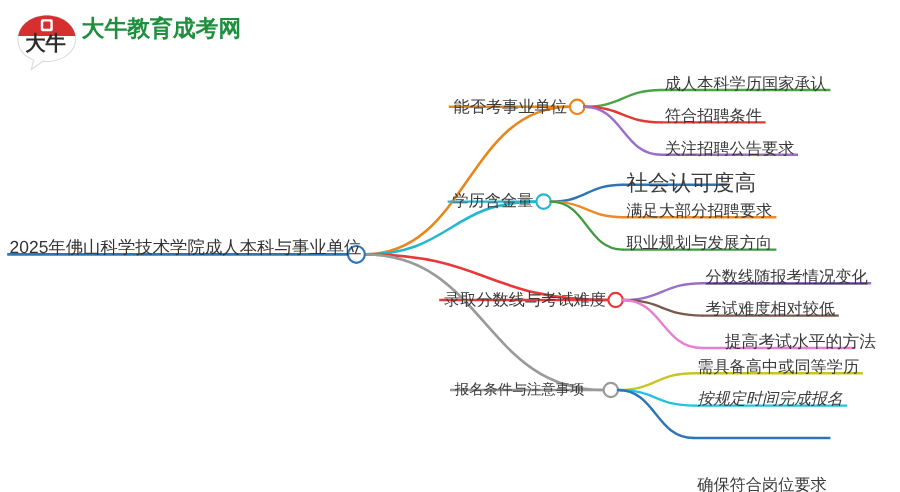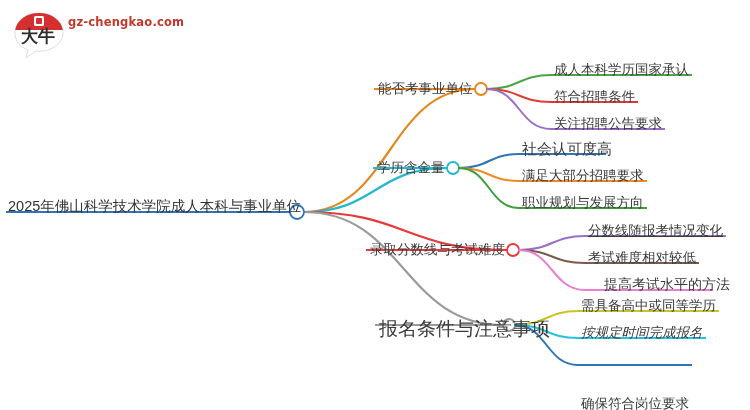--- a/index.html
+++ b/index.html
@@ -97,21 +97,21 @@
 
 <div id="logo-watermark">
   <svg id="logo-mark" viewBox="0 0 54 50">
     <path d="M27 3 C13 3 3 12 3 23 C3 31 8 37 16 40 L14 48 L24 41 C25.3 41.2 26.2 41.3 27 41.3 C41 41.3 51 32.5 51 23 C51 12 41 3 27 3 Z" fill="#ffffff" stroke="#dddddd" stroke-width="1"></path>
     <path d="M27 3 C14.5 3 4.6 10.5 3.2 20 L50.8 20 C49.4 10.5 39.5 3 27 3 Z" fill="#d62f2f"></path>
     <rect x="22" y="6" width="10" height="10" rx="1.5" fill="#ffffff"></rect>
     <rect x="24" y="8" width="6" height="6" rx="1" fill="#d62f2f"></rect>
     <text x="26" y="32" font-family="DejaVu Sans, sans-serif" font-size="17" font-weight="bold" fill="#2d2d2d" text-anchor="middle">大牛</text>
   </svg>
   <div id="logo-text-block">
-    <div id="logo-sub">gz-chengkao.com</div>
+    <div id="logo-title">大牛教育成考网</div>
   </div>
 </div>
 
 <div id="mindmap">
   <svg id="edges" viewBox="0 0 750 410">
       <line x1="6" y1="212" x2="305" y2="212" stroke="#2e75b6" stroke-width="2.2" stroke-linecap="butt"></line>
       <path d="M304,212 C389.5,212 389.5,89 475,89" fill="none" stroke="#e8861e" stroke-width="2.2" stroke-linecap="round"></path>
       <line x1="374" y1="89" x2="475" y2="89" stroke="#e8861e" stroke-width="2" stroke-linecap="butt"></line>
       <circle cx="481" cy="89" r="6" fill="#ffffff" stroke="#e8861e" stroke-width="1.8"></circle>
       <path d="M487,89 C519,89 519,75 551,75" fill="none" stroke="#4aa544" stroke-width="2" stroke-linecap="round"></path>
@@ -149,25 +149,25 @@
       <line x1="578" y1="365" x2="692" y2="365" stroke="#2e75b6" stroke-width="2" stroke-linecap="butt"></line>
       <circle cx="297" cy="212" r="7" fill="#ffffff" stroke="#2e75b6" stroke-width="1.8"></circle>
     </svg>
   <div id="labels">
     <div class="node-label" id="root-label">2025年佛山科学技术学院成人本科与事业单位</div>
   <div class="node-label branch-label" style="left: 378px; top: 80px; font-size: 13.5px;">能否考事业单位</div>
       <div class="node-label leaf-label" style="left: 554px; top: 61px; font-size: 13.5px;">成人本科学历国家承认</div>
       <div class="node-label leaf-label" style="left: 554px; top: 88px; font-size: 13.5px;">符合招聘条件</div>
       <div class="node-label leaf-label" style="left: 554px; top: 115px; font-size: 13.5px;">关注招聘公告要求</div>
       <div class="node-label branch-label" style="left: 377px; top: 159px; font-size: 13.5px;">学历含金量</div>
-      <div class="node-label leaf-label" style="left: 522px; top: 140px; font-size: 15px;">社会认可度高</div>
+      <div class="node-label leaf-label" style="left: 522px; top: 140px; font-size: 18px;">社会认可度高</div>
       <div class="node-label leaf-label" style="left: 522px; top: 167px; font-size: 13.5px;">满足大部分招聘要求</div>
       <div class="node-label leaf-label" style="left: 522px; top: 194px; font-size: 13.5px;">职业规划与发展方向</div>
       <div class="node-label branch-label" style="left: 370px; top: 241px; font-size: 13.5px;">录取分数线与考试难度</div>
       <div class="node-label leaf-label" style="left: 588px; top: 222px; font-size: 13.5px; text-decoration: underline;">分数线随报考情况变化</div>
       <div class="node-label leaf-label" style="left: 588px; top: 249px; font-size: 13.5px;">考试难度相对较低</div>
       <div class="node-label leaf-label" style="left: 604px; top: 276px; font-size: 14px;">提高考试水平的方法</div>
-      <div class="node-label branch-label" style="left: 379px; top: 316px; font-size: 19px; font-family: Liberation Serif, serif;">报名条件与注意事项</div>
+      <div class="node-label branch-label" style="left: 379px; top: 316px; font-size: 12px; font-family: Liberation Serif, serif;">报名条件与注意事项</div>
       <div class="node-label leaf-label" style="left: 581px; top: 297px; font-size: 13.5px;">需具备高中或同等学历</div>
       <div class="node-label leaf-label" style="left: 581px; top: 324px; font-size: 13.5px; font-style: italic;">按规定时间完成报名</div>
       <div class="node-label leaf-label" style="left: 581px; top: 351px; font-size: 13.5px; margin-top: 44px;">确保符合岗位要求</div>
     </div>
 </div>
 
 </body></html>

